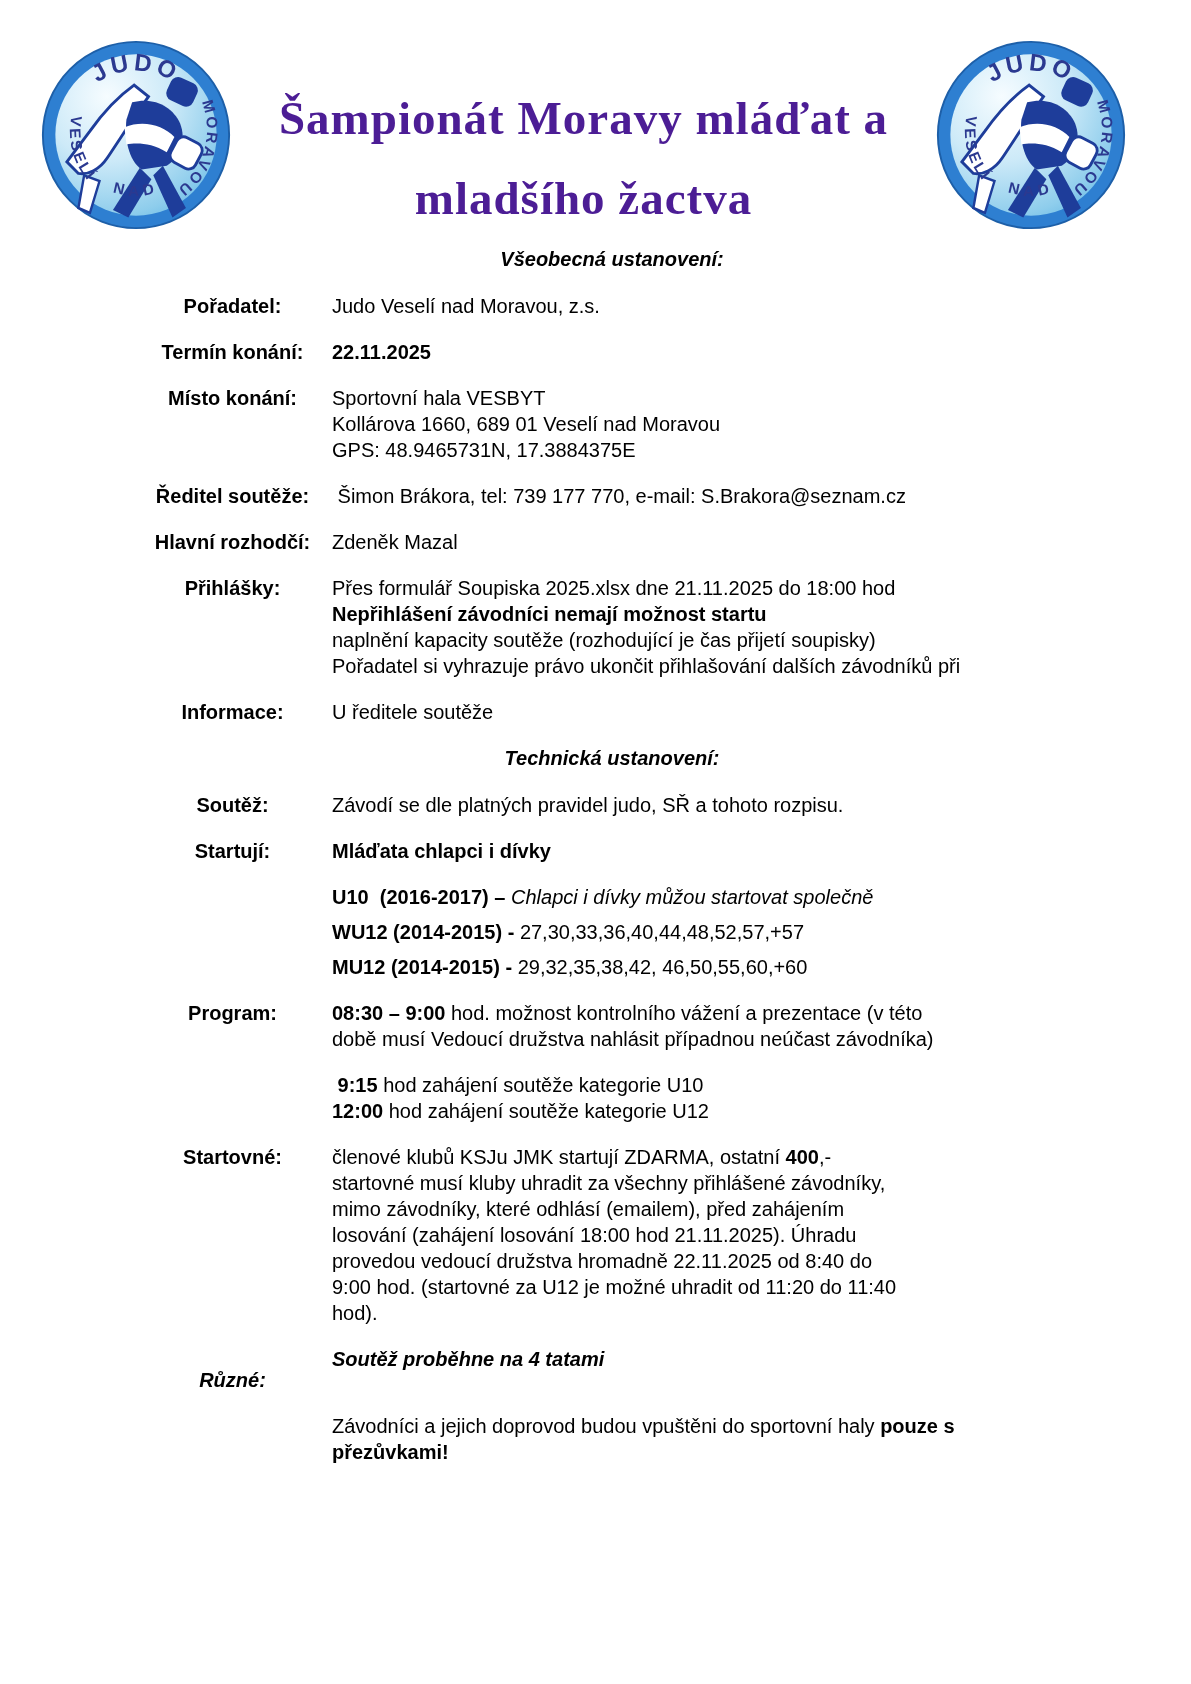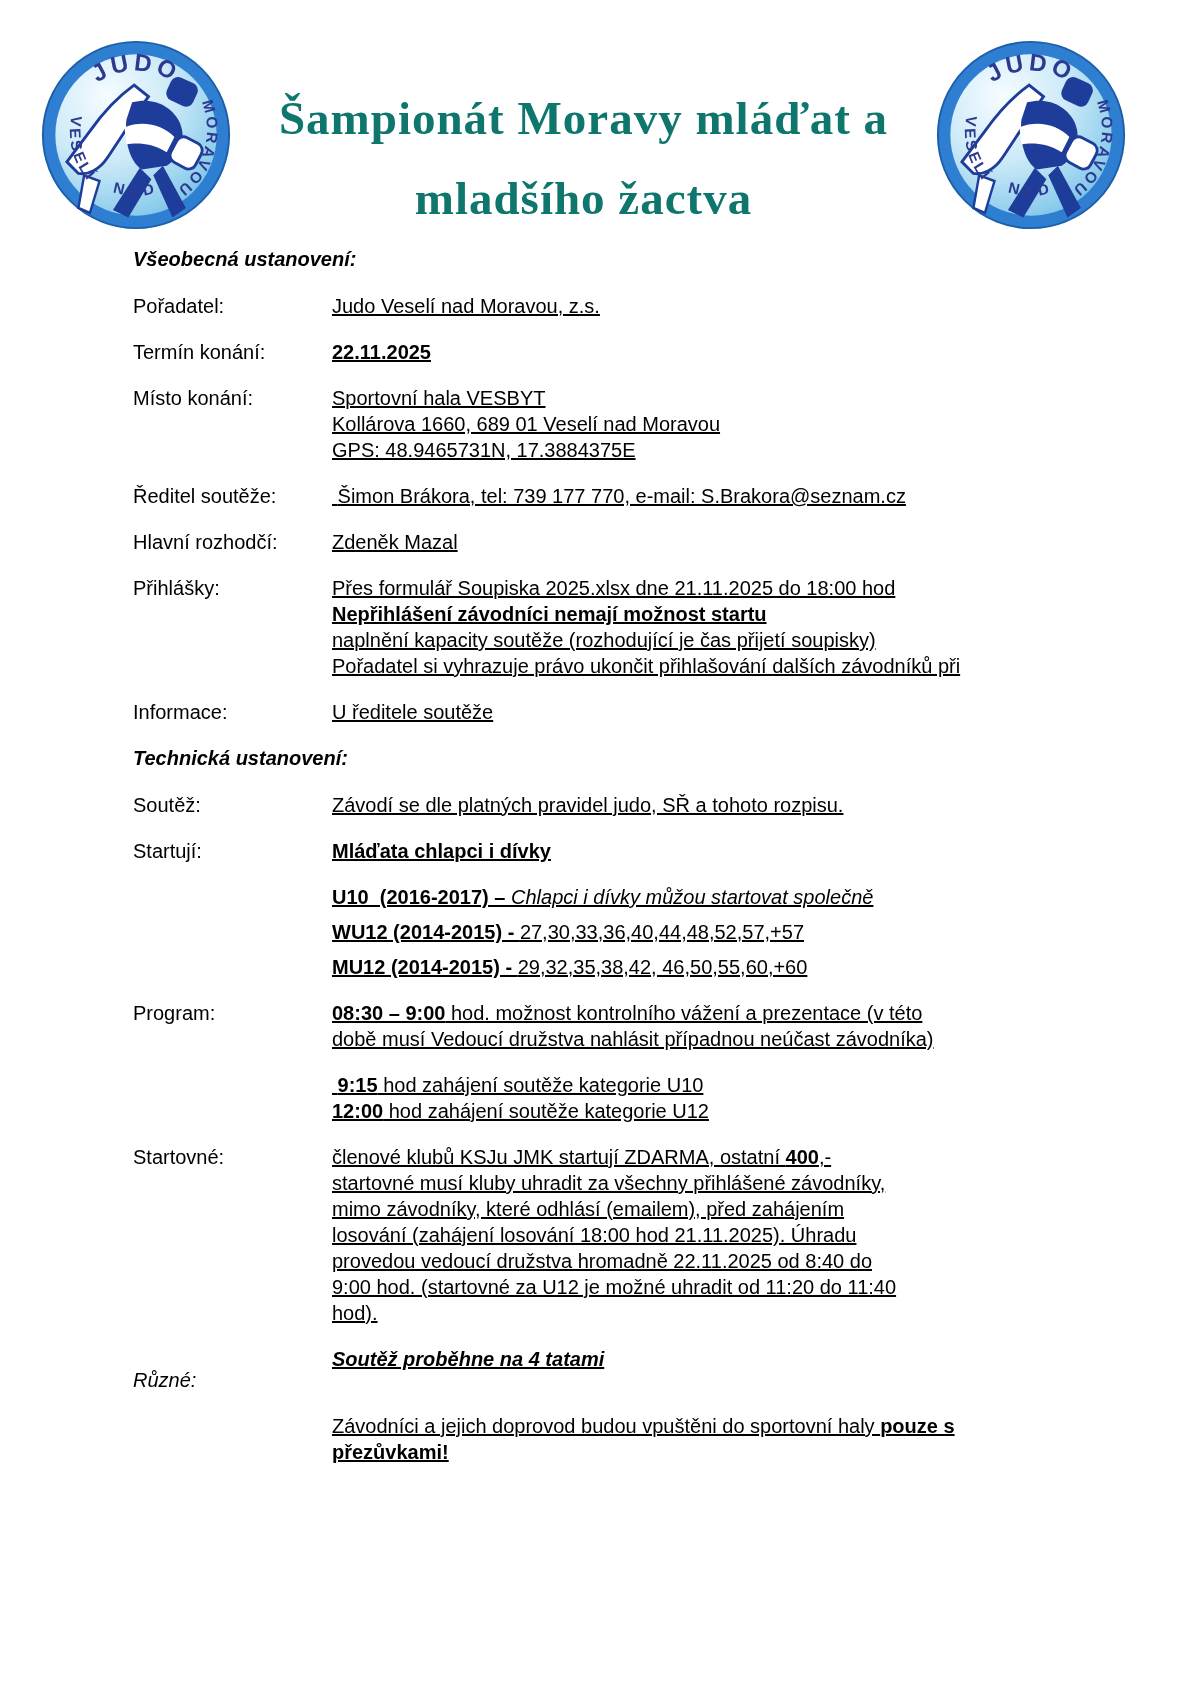--- a/index.html
+++ b/index.html
@@ -7,30 +7,30 @@
     width:1191px; height:1684px; margin:0 auto; background:#ffffff;
     font-family:"Liberation Sans", sans-serif; color:#000000;
     position:relative; overflow:hidden; box-sizing:border-box;
   }
   .header { display:flex; align-items:flex-start; padding:34px 64px 0 40px; }
   .logo { width:192px; height:202px; flex:none; }
   .logo svg { width:100%; height:100%; display:block; }
   .title-block {
     flex:1; text-align:center; padding-top:44px;
     font-family:"Liberation Serif", serif; font-weight:bold;
-    font-size:47px; line-height:80px; color:#0f766e;
+    font-size:47px; line-height:80px; color:#4c1d95;
     letter-spacing:1px; white-space:nowrap;
   }
   .doc-body { padding:8px 100px 0 133px; font-size:20px; line-height:26px; }
-  .sec-heading { font-weight:bold; font-style:italic; margin:0 0 21px 0; }
+  .sec-heading { font-weight:bold; font-style:italic; margin:0 0 21px 0;text-align:center; }
   .row { display:flex; margin-bottom:20px; }
-  .row .label { width:199px; flex:none; font-weight:normal; }
+  .row .label { width:199px; flex:none; font-weight:bold;text-align:center; }
   .row .label.i { font-style:italic; }
   .row .value { flex:1; }
-  .line { white-space:pre-wrap;text-decoration:underline; }
+  .line { white-space:pre-wrap; }
   .row.spread .line + .line { margin-top:9px; }
   .b { font-weight:bold; }
   .i { font-style:italic;margin-top:21px; }
   .logo-text { fill:#2b3990; font-family:"Liberation Sans", sans-serif; font-weight:bold; }
 </style>
 </head>
 <body>
 
 <div class="page">
 

